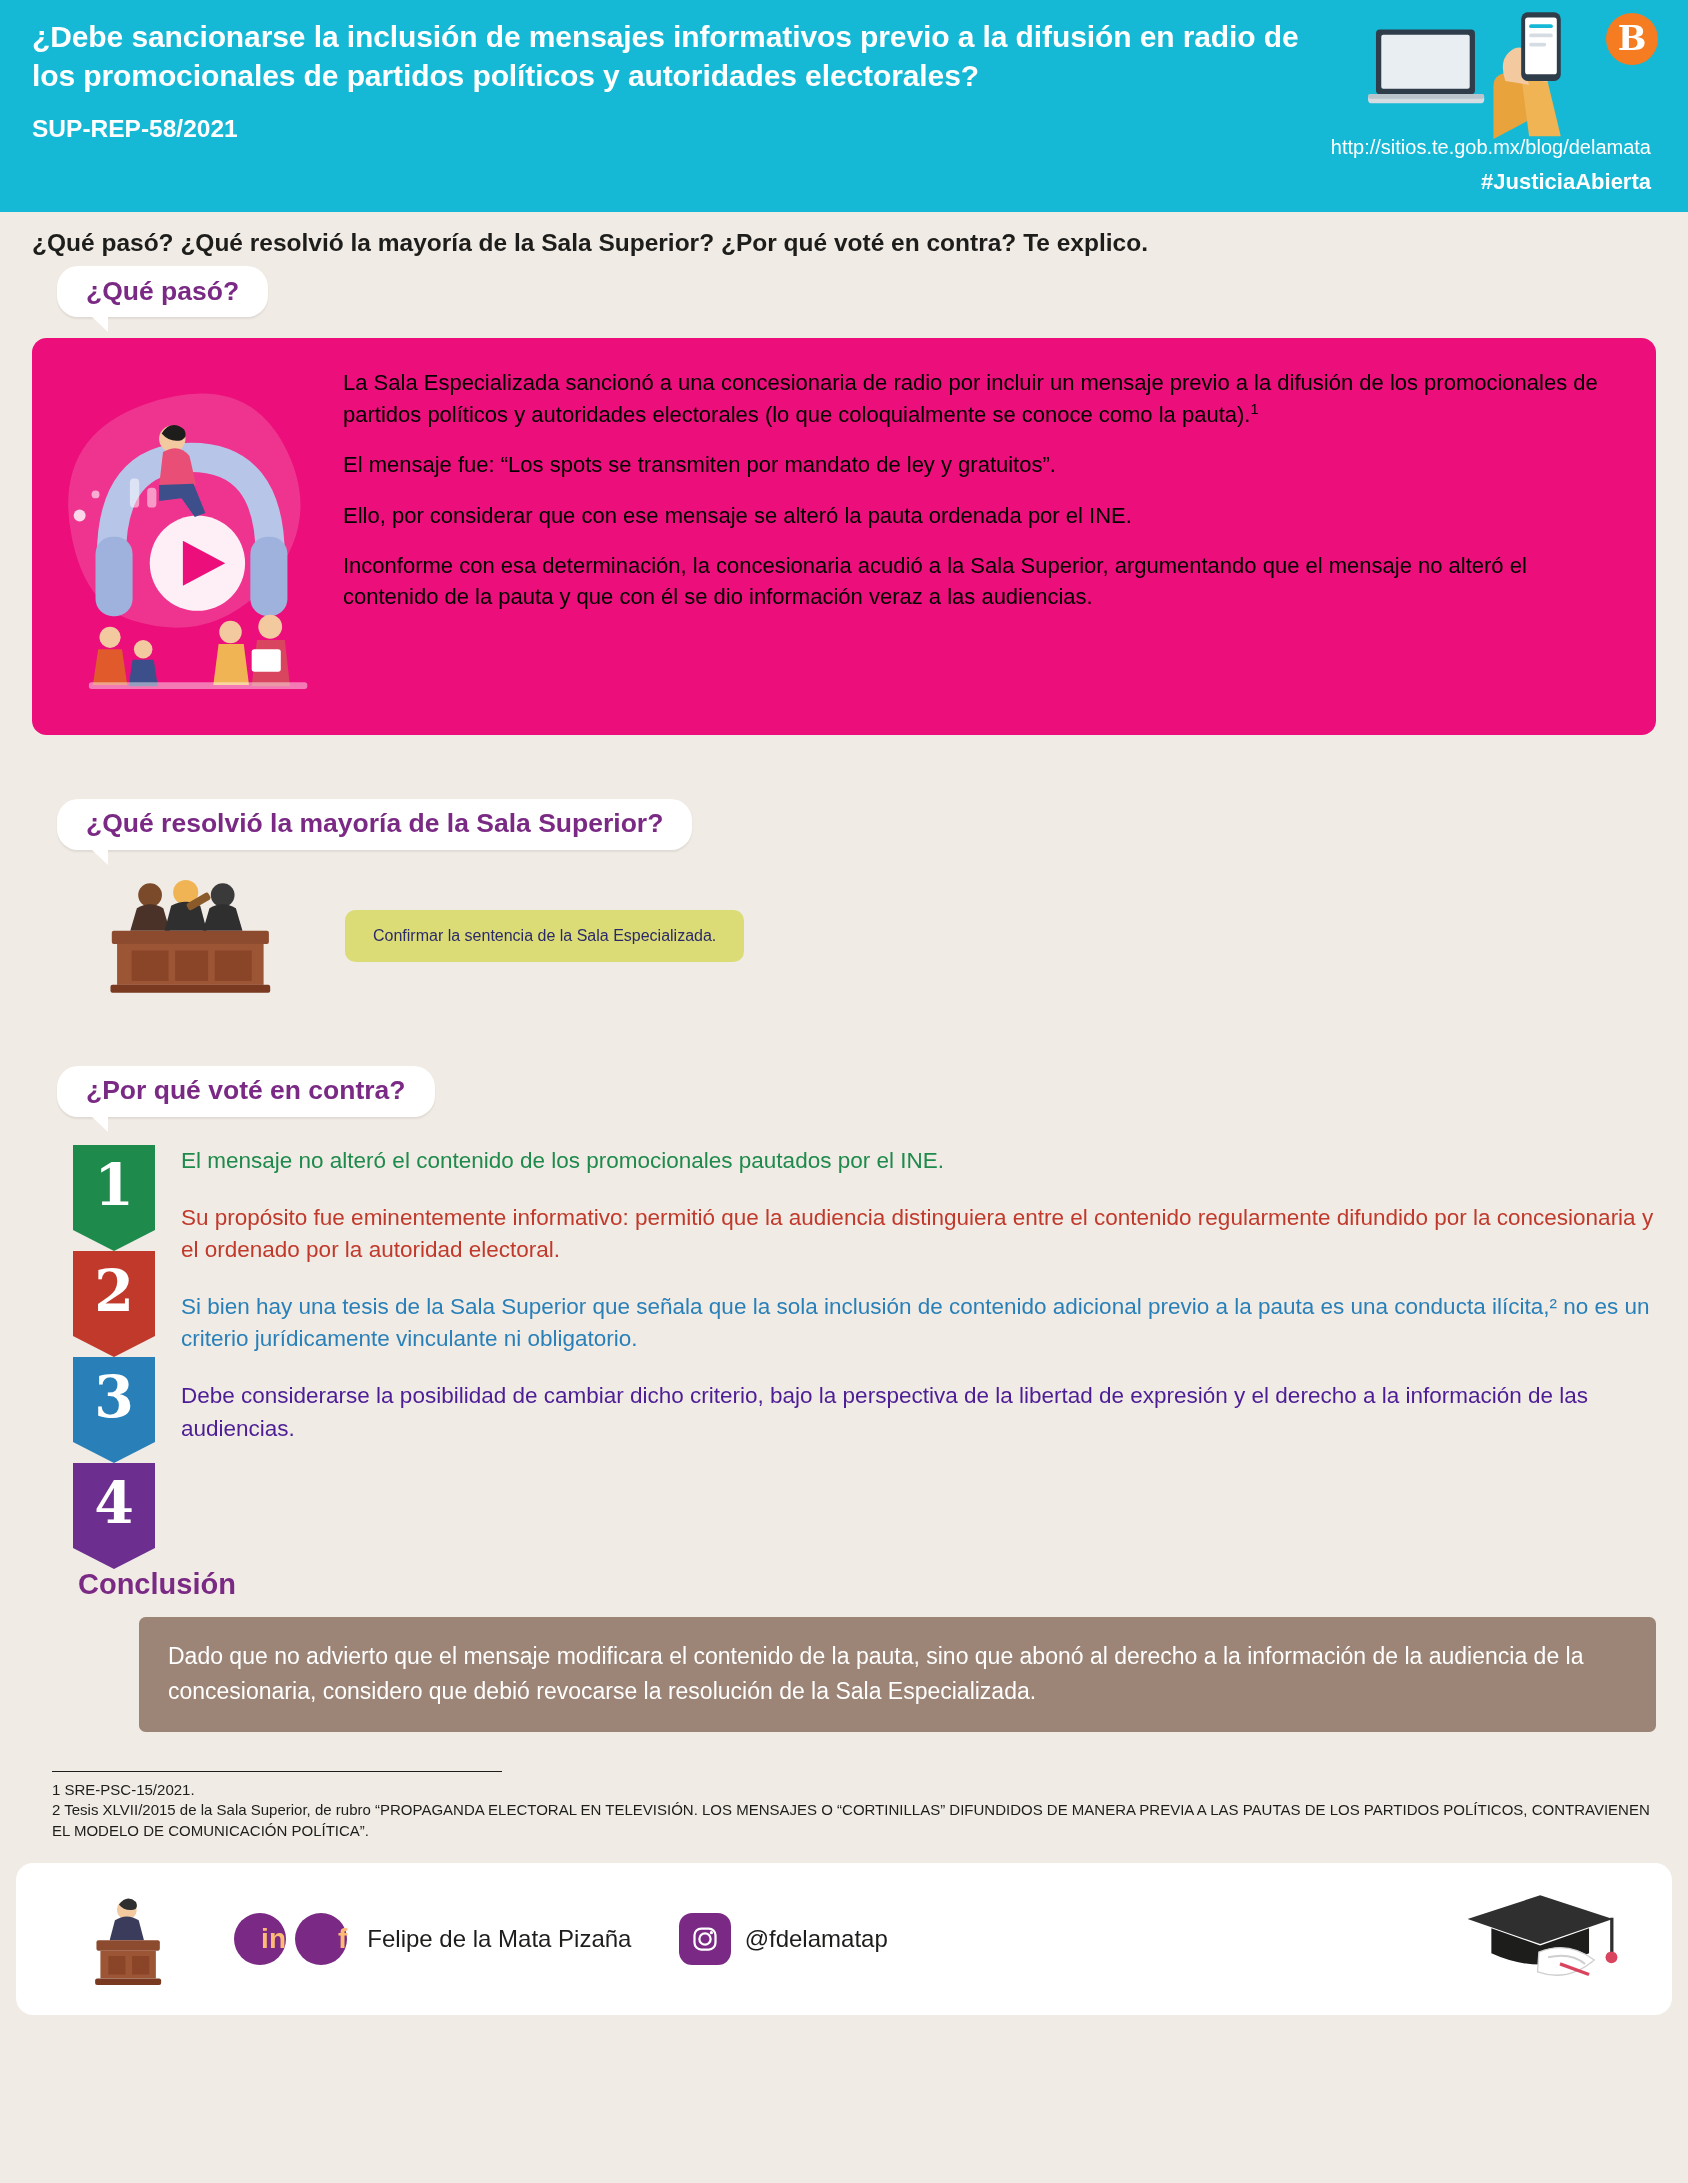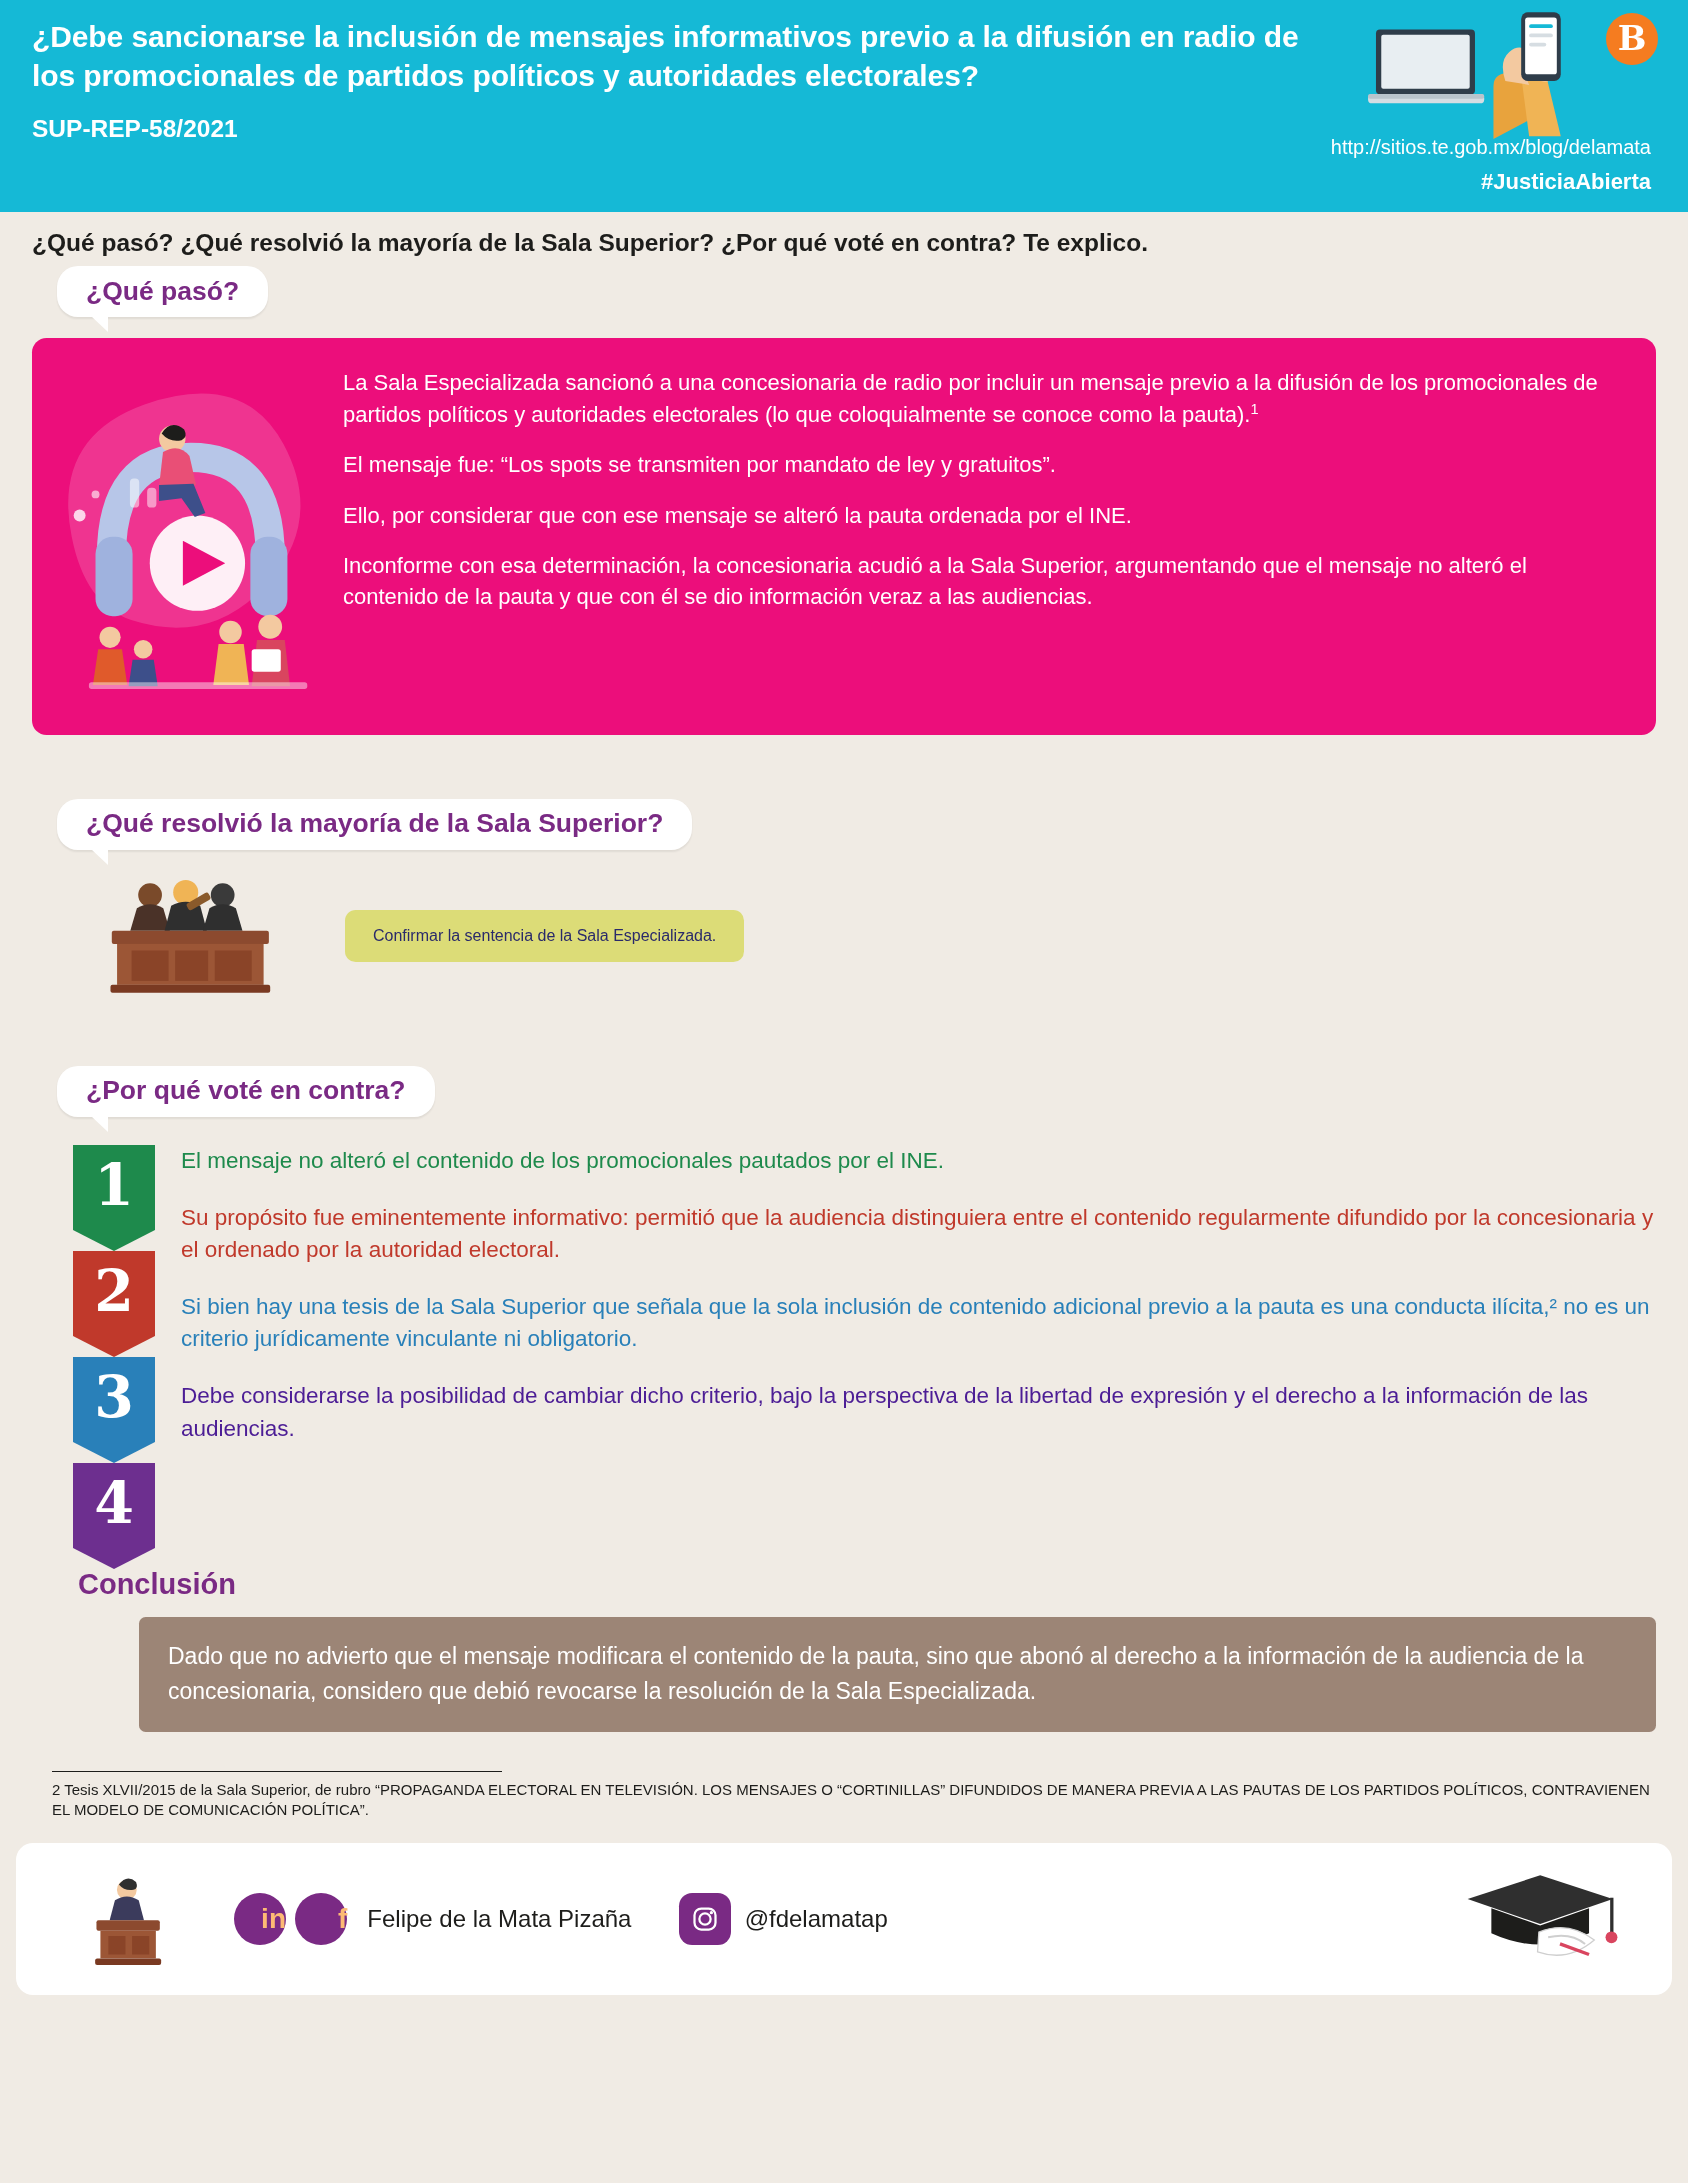--- a/index.html
+++ b/index.html
@@ -132,21 +132,21 @@
     overflow: hidden;
     min-height: 397px;
   }
   .pink-art {
     width: 311px;
     flex: 0 0 311px;
     position: relative;
   }
   .pink-text {
     flex: 1;
-    color: #ffffff;
+    color: #000000;
     font-size: 22px;
     line-height: 1.44;
     padding: 29px 34px 12px 0;
   }
   .pink-text p { margin: 0 0 18.5px 0; }
   .pink-text p:last-child { margin-bottom: 0; }
   .sup { font-size: 14.6px; vertical-align: super; }
 
   
   .section-gap { height: 64px; }
@@ -443,20 +443,21 @@
       <p style="color:#2980b9;">Si bien hay una tesis de la Sala Superior que señala que la sola inclusión de contenido adicional previo a la pauta es una conducta ilícita,² no es un criterio jurídicamente vinculante ni obligatorio.</p>
       <p style="color:#4c1d95;">Debe considerarse la posibilidad de cambiar dicho criterio, bajo la perspectiva de la libertad de expresión y el derecho a la información de las audiencias.</p>
     </div>
   </div>
 
   <div class="concl-title">Conclusión</div>
   <div class="concl-box">Dado que no advierto que el mensaje modificara el contenido de la pauta, sino que abonó al derecho a la información de la audiencia de la concesionaria, considero que debió revocarse la resolución de la Sala Especializada.</div>
 
   <div class="footnotes">
     <div class="rule"></div>
+    <div>1 SRE-PSC-15/2021.</div>
     <div>2 Tesis XLVII/2015 de la Sala Superior, de rubro “PROPAGANDA ELECTORAL EN TELEVISIÓN. LOS MENSAJES O “CORTINILLAS” DIFUNDIDOS DE MANERA PREVIA A LAS PAUTAS DE LOS PARTIDOS POLÍTICOS, CONTRAVIENEN EL MODELO DE COMUNICACIÓN POLÍTICA”.</div>
   </div>
 
   <div class="footer">
     <div class="footer-left">
       <svg viewBox="0 0 180 150" width="119" height="99" xmlns="http://www.w3.org/2000/svg">
         <circle cx="92" cy="30" r="15" fill="#f3c9a0"></circle>
         <path d="M80 22 q12 -16 26 -4 q4 10 -4 12 q-14 2 -22 -8z" fill="#2f2f2f"></path>
         <path d="M74 46 q18 -12 36 0 l8 30 h-52z" fill="#3b3b5c"></path>
         <rect x="46" y="76" width="96" height="16" rx="3" fill="#8c4a2f"></rect>

